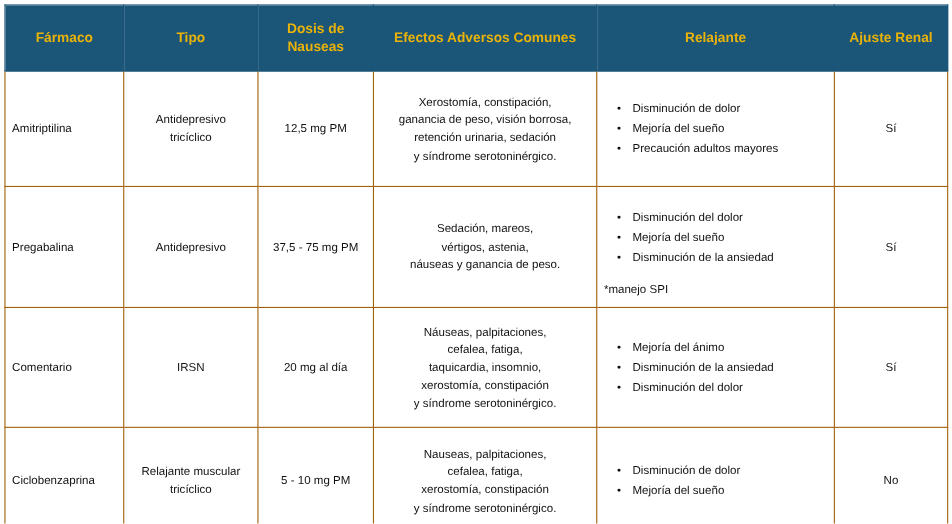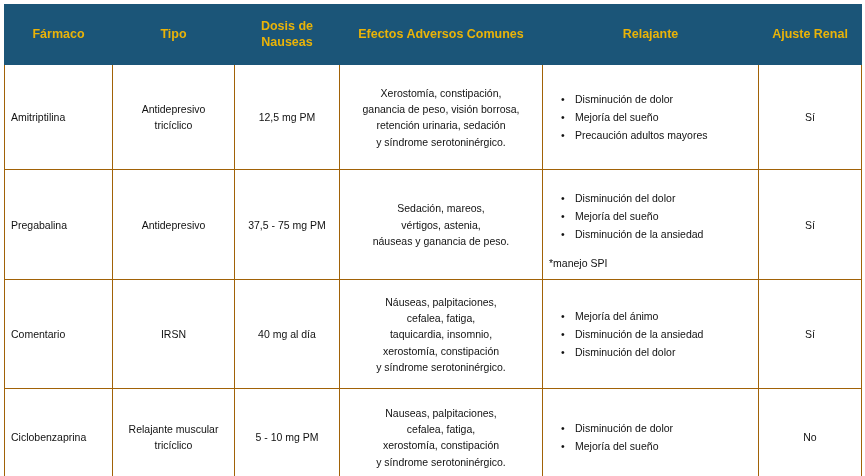--- a/index.html
+++ b/index.html
@@ -144,21 +144,21 @@
           <li>Mejoría del sueño</li>
           <li>Disminución de la ansiedad</li>
         </ul>
         <div class="note">*manejo SPI</div>
       </td>
       <td class="c-renal">Sí</td>
     </tr>
     <tr class="row-3">
       <td class="c-drug">Comentario</td>
       <td class="c-type multiline">IRSN</td>
-      <td class="c-dose">40 mg al día</td>
+      <td class="c-dose">20 mg al día</td>
       <td class="c-adverse multiline">Náuseas, palpitaciones,
 cefalea, fatiga,
 taquicardia, insomnio,
 xerostomía, constipación
 y síndrome serotoninérgico.</td>
       <td class="c-comment">
         <ul class="bullets">
           <li>Mejoría del ánimo</li>
           <li>Disminución de la ansiedad</li>
           <li>Disminución del dolor</li>

